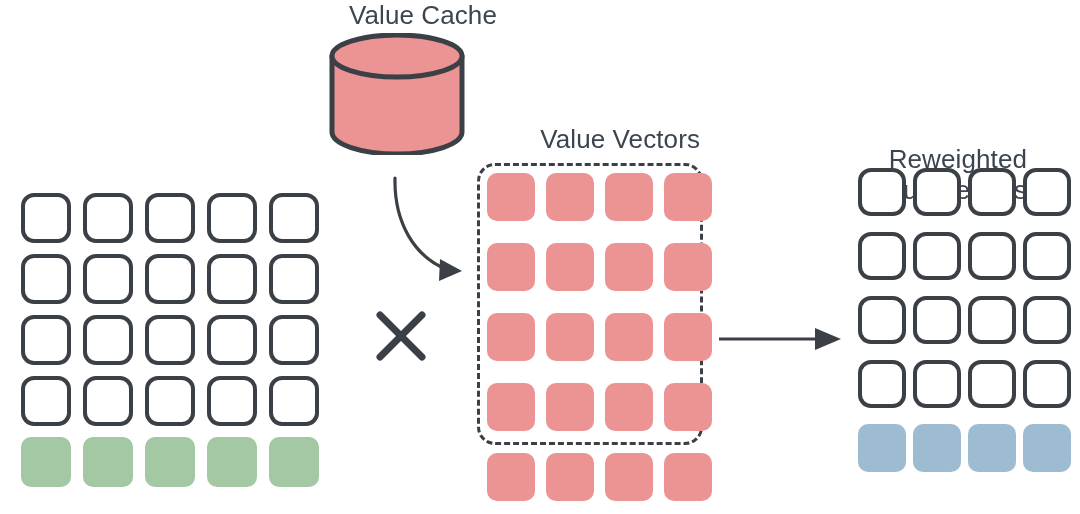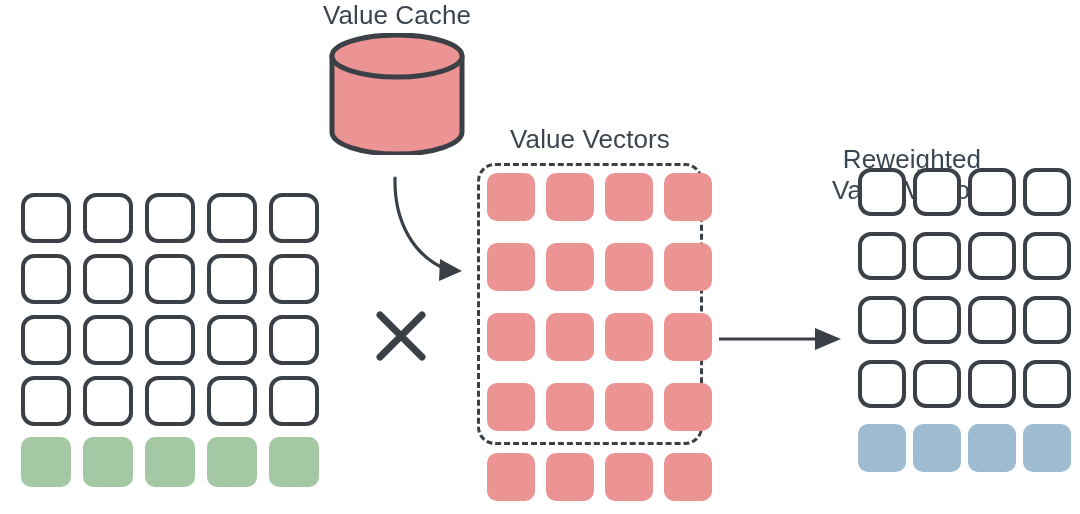--- a/index.html
+++ b/index.html
@@ -15,21 +15,21 @@
     width: 1080px;
     height: 514px;
     background: #ffffff;
     overflow: hidden;
   }
   .label {
     position: absolute;
     color: #3b4550;
     font-size: 26px;
     line-height: 31px;
-    text-align: center;
+    text-align: right;
     font-weight: 400;
     white-space: pre-line;
     letter-spacing: 0.1px;
   }
   
   .cell {
     position: absolute;
     box-sizing: border-box;
   }
   .cell-outline {

